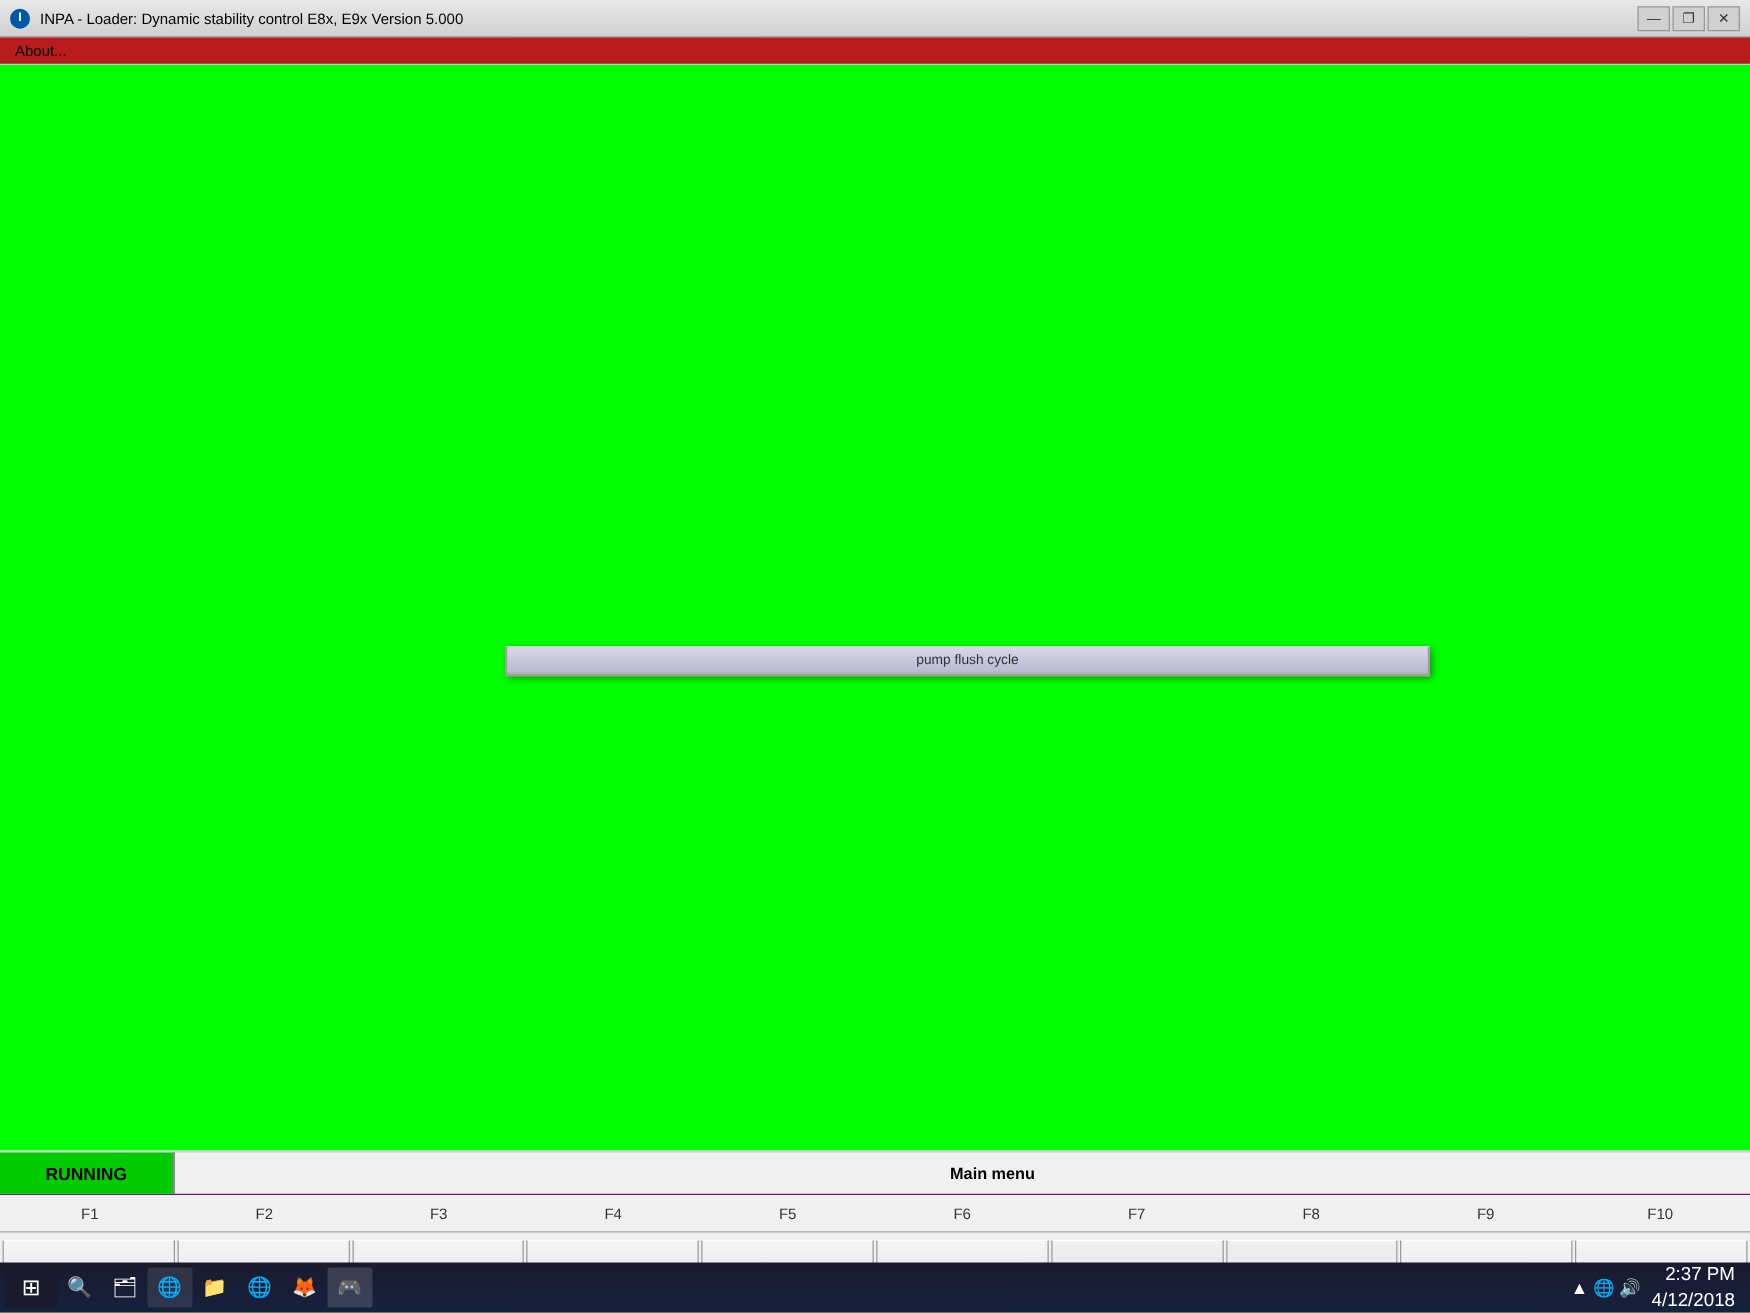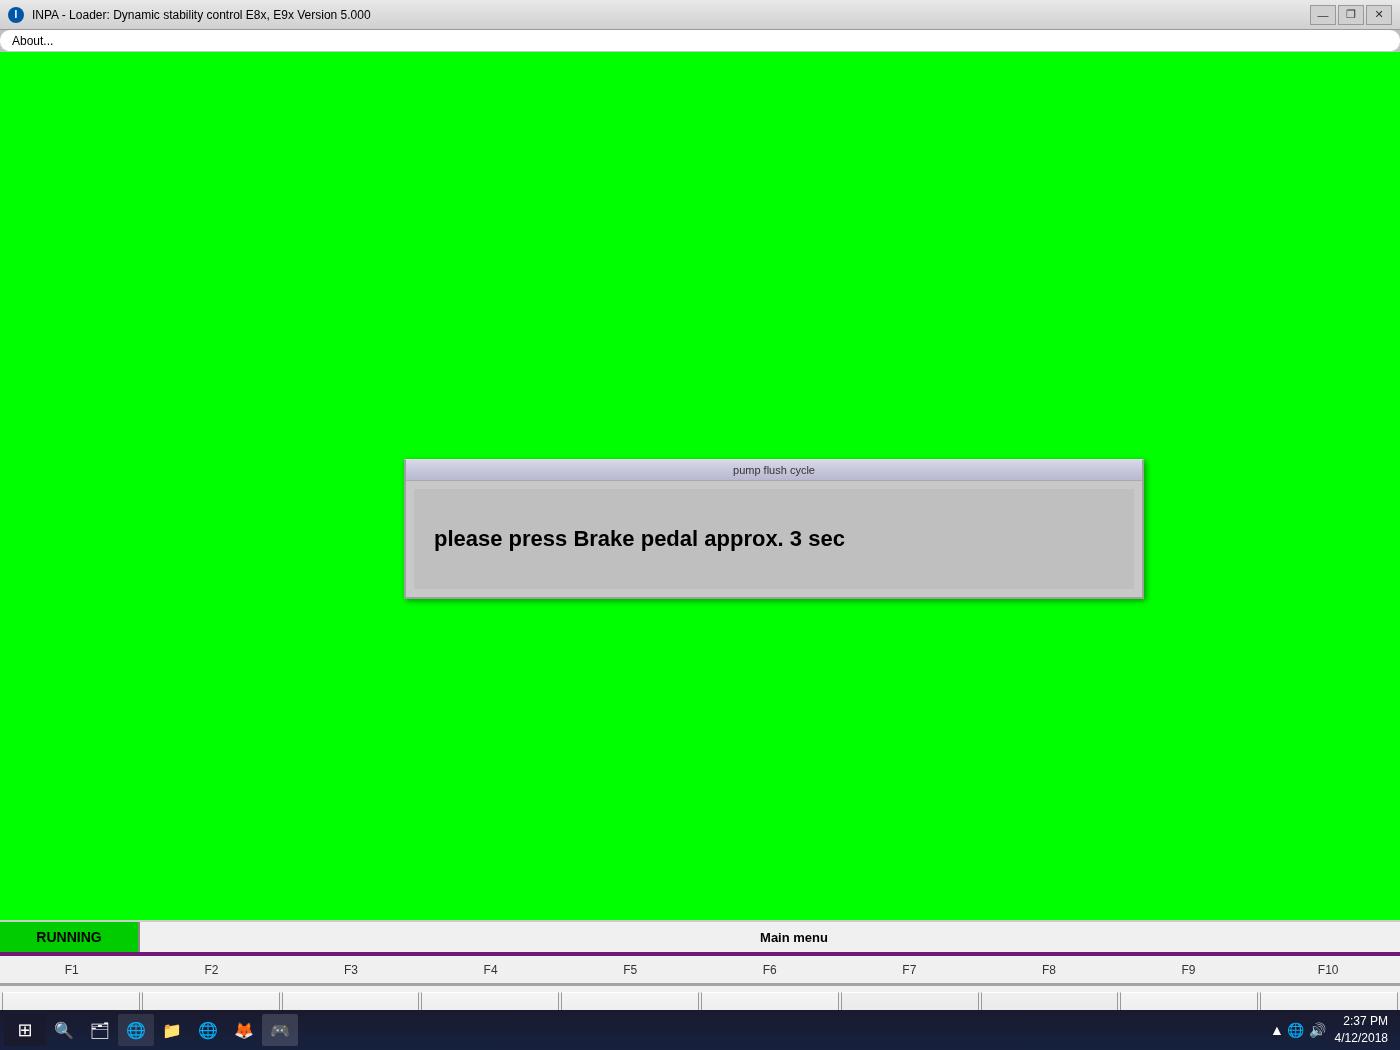--- a/index.html
+++ b/index.html
@@ -57,26 +57,25 @@
       display: flex;
       align-items: center;
       justify-content: center;
       font-size: 11px;
       color: #333;
     }
 
     
     #menubar {
       height: 22px;
-      background: #ffffff;
+      background: #b91c1c;
       display: flex;
       align-items: center;
       padding: 0 4px;
       border-bottom: 1px solid #ccc;
-      border-radius: 10px;
     }
     .menu-item {
       padding: 2px 8px;
       font-size: 12px;
       cursor: pointer;
       color: #000;
     }
 
     
     #main-area {
@@ -129,21 +128,21 @@
       background: #f0f0f0;
       border-top: 2px solid #ccc;
       display: flex;
       flex-direction: column;
     }
 
     #status-row {
       height: 35px;
       display: flex;
       align-items: center;
-      border-bottom: 4px solid #701a75;
+      border-bottom: 1px solid #701a75;
     }
 
     #running-badge {
       width: 140px;
       height: 100%;
       background: #00cc00;
       display: flex;
       align-items: center;
       justify-content: center;
       font-size: 14px;
@@ -158,21 +157,21 @@
       font-size: 13px;
       font-weight: bold;
       color: #000;
       margin-left: 48px;
     }
 
     #function-keys-row {
       height: 30px;
       display: flex;
       align-items: center;
-      border-bottom: 3px solid #a3a3a3;
+      border-bottom: 1px solid #a3a3a3;
       padding: 0 2px;
     }
 
     .fkey-label {
       flex: 1;
       text-align: center;
       font-size: 12px;
       color: #333;
     }
 
@@ -254,21 +253,21 @@
 
     #system-tray {
       display: flex;
       align-items: center;
       gap: 4px;
       font-size: 11px;
       color: white;
     }
 
     #clock {
-      font-size: 12px;
+      font-size: 15px;
       color: white;
       text-align: right;
       line-height: 1.4;
     }
 
     .tray-icon {
       font-size: 14px;
       cursor: pointer;
     }
   </style>
@@ -290,23 +289,20 @@
 </div>
 
 <div id="menubar">
   <span class="menu-item">About...</span>
 </div>
 
 <div id="main-area">
 
   <div id="dialog-box">
     <div id="dialog-titlebar">pump flush cycle</div>
-    <div id="dialog-content">
-      <span id="dialog-message">please press Brake pedal approx. 3 sec</span>
-    </div>
   </div>
 
 </div>
 
 <div id="bottom-bar">
 
   <div id="status-row">
     <div id="running-badge">RUNNING</div>
     <div id="main-menu-label">Main menu</div>
   </div>

